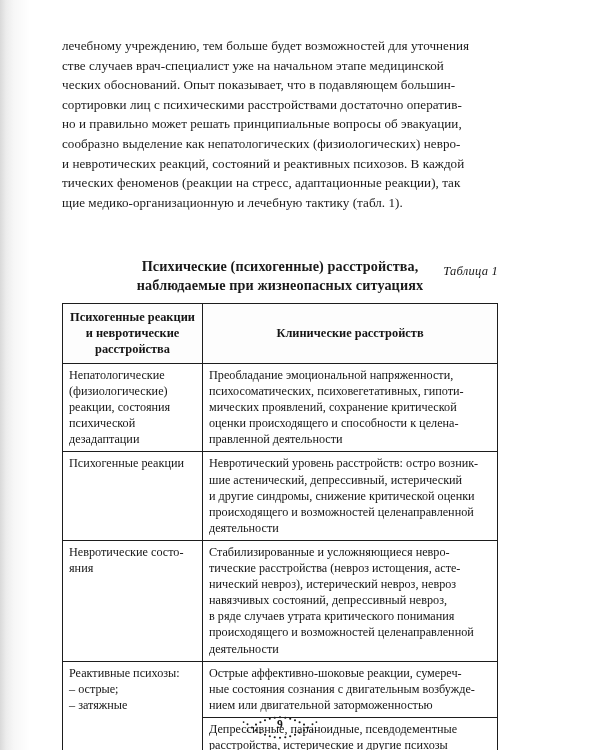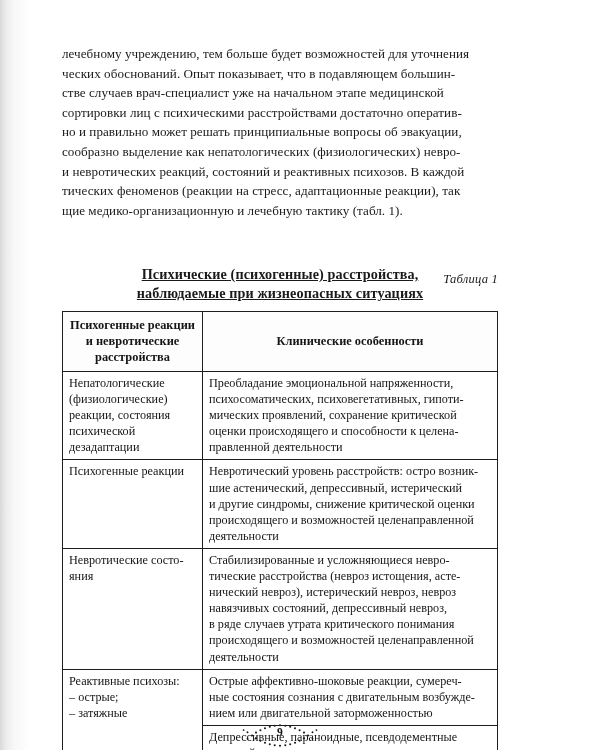--- a/index.html
+++ b/index.html
@@ -26,21 +26,21 @@
         #d9d9d9 0px,
         #ececec 6px,
         #f7f7f7 14px,
         #ffffff 30px,
         #ffffff 100%);
   }
 
   #content {
     position: absolute;
     left: 62px;
-    top: 12px;
+    top: 4px;
     width: 436px;
     height: 530px;
   }
 
   
   .body-copy {
     position: absolute;
     left: 0;
     top: 32px;
     width: 436px;
@@ -74,21 +74,20 @@
   .table-title {
     position: absolute;
     left: 0;
     top: 253px;
     width: 436px;
     text-align: center;
     font-weight: bold;
     font-size: 14.2px;
     line-height: 19px;
     letter-spacing: 0.1px;
-    text-decoration: underline;
   }
   .table-title .tl {
     display: block;
   }
 
   
   .data-table {
     position: absolute;
     left: 0;
     top: 299px;
@@ -167,22 +166,22 @@
   }
 </style>
 </head>
 <body>
 
 <div id="page">
   <div id="content">
 
     <div class="body-copy">
       <span class="jline">лечебному учреждению, тем больше будет возможностей для уточнения</span>
+      <span class="jline">стве случаев врач-специалист уже на начальном этапе медицинской</span>
       <span class="jline">ческих обоснований. Опыт показывает, что в подавляющем большин-</span>
-      <span class="jline">стве случаев врач-специалист уже на начальном этапе медицинской</span>
       <span class="jline">сортировки лиц с психическими расстройствами достаточно оператив-</span>
       <span class="jline">но и правильно может решать принципиальные вопросы об эвакуации,</span>
       <span class="jline">сообразно выделение как непатологических (физиологических) невро-</span>
       <span class="jline">и невротических реакций, состояний и реактивных психозов. В каждой</span>
       <span class="jline">тических феноменов (реакции на стресс, адаптационные реакции), так</span>
       <span class="jline">щие медико-организационную и лечебную тактику (табл. 1).</span>
     </div>
 
     <div class="table-number">Таблица 1</div>
 
@@ -198,21 +197,21 @@
       </colgroup>
       <thead>
         <tr>
           <th class="head-left">
             <span class="cell-lines center">
               <span>Психогенные реакции</span>
               <span>и невротические</span>
               <span>расстройства</span>
             </span>
           </th>
-          <th>Клинические особенности</th>
+          <th>Клинические расстройств</th>
         </tr>
       </thead>
       <tbody>
 
         <tr>
           <td>
             <span class="cell-lines">
               <span>Непатологические</span>
               <span>(физиологические)</span>
               <span>реакции, состояния</span>

